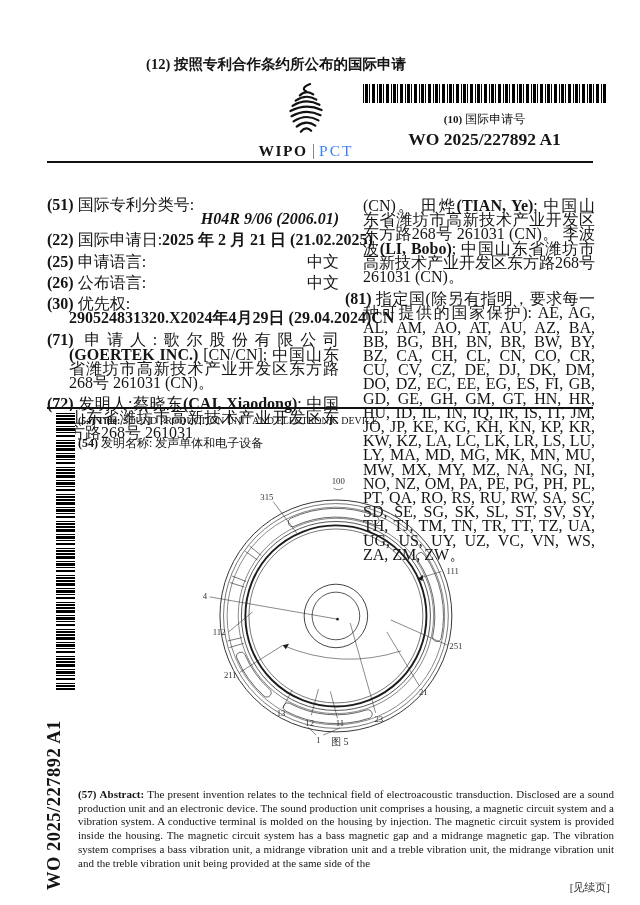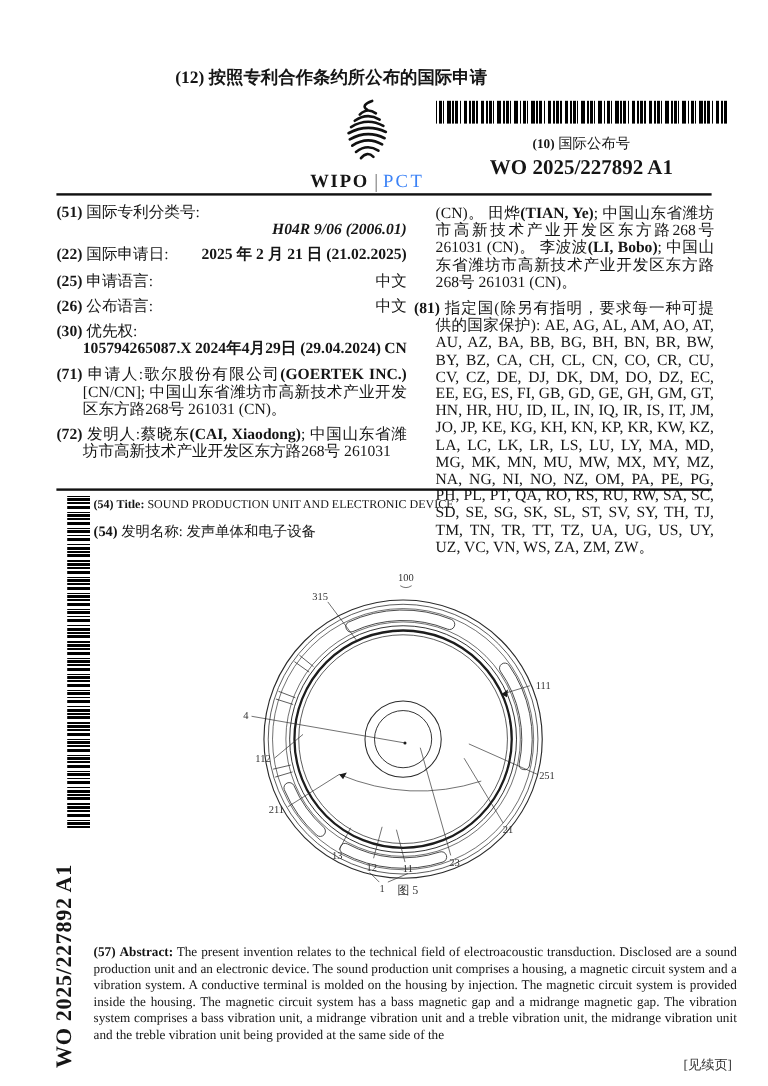--- a/index.html
+++ b/index.html
@@ -6,21 +6,21 @@
   #page{position:relative;width:640px;height:905px;background:#ffffff;
         font-family:"Liberation Serif","DejaVu Serif",serif;color:#151515;overflow:hidden;}
   .abs{position:absolute;}
   .b{font-weight:bold;}
   .bi{font-weight:bold;font-style:italic;text-align:right;}
   .ctr{text-align:center;}
   .jus{text-align:justify;}
   .hang{padding-left:22px;text-indent:-22px;}
   .rule{background:#111;height:2px;}
   .row{display:flex;justify-content:space-between;white-space:nowrap;}
-  .small{font-size:13px;line-height:14.2px;}
+  .small{font-size:16px;line-height:14.2px;margin-top:28px;}
   .barcode-h{background:repeating-linear-gradient(90deg,#000 0 1.5px,#fff 1.5px 2.5px,#000 2.5px 5px,#fff 5px 6px,#000 6px 7px,#fff 7px 9.5px,#000 9.5px 12.5px,#fff 12.5px 14px);}
   .barcode-v{background:repeating-linear-gradient(0deg,#000 0 1.5px,#fff 1.5px 2.5px,#000 2.5px 5px,#fff 5px 6px,#000 6px 7px,#fff 7px 9.5px,#000 9.5px 12px,#fff 12px 13.5px);}
   .vtext{writing-mode:vertical-rl;transform:rotate(180deg);font-weight:bold;font-size:18.5px;letter-spacing:.5px;white-space:nowrap;}
   svg text{font-family:"Liberation Serif","DejaVu Serif",serif;fill:#333;}
   .wipotxt{display:flex;align-items:center;justify-content:center;gap:5px;font-size:15.5px;}
   .wipotxt .sep{display:inline-block;width:1.5px;height:15px;background:#888;}
 </style>
 </head>
 <body>
 
@@ -47,21 +47,21 @@
       <span class="b" style="letter-spacing:1.5px;">WIPO</span>
       <span class="sep"></span>
       <span style="letter-spacing:2px;color:#3b82f6;">PCT</span>
     </div>
   </div>
 
   <div class="abs" style="top:84px;left:363px;width:243px;">
     <div class="barcode-h" style="width:243px;height:19px;"></div>
     <div class="ctr" style="font-size:12px;margin-top:8px;">
       <span class="b" style="font-size:11px;">(10)</span>
-      <span>国际公布号</span>
+      <span>国际申请号</span>
     </div>
     <div class="ctr b" style="font-size:17.5px;margin-top:1px;">WO 2025/227892 A1</div>
   </div>
 
   <div class="abs rule" style="top:161px;left:47px;width:546px;"></div>
 
   <div class="abs small" style="top:170px;left:47px;width:292px;">
     <div>
       <div><span class="b">(51)</span>
         <span>国际专利分类号:</span></div>
@@ -79,21 +79,21 @@
     </div>
     <div class="row" style="margin-top:7px;">
       <span><span class="b">(26)</span>
         <span>公布语言:</span></span>
       <span>中文</span>
     </div>
     <div style="margin-top:7px;">
       <div><span class="b">(30)</span>
         <span>优先权:</span></div>
       <div class="row" style="padding-left:22px;">
-        <span class="b">105794265087.X</span>
+        <span class="b">290524831320.X</span>
         <span class="b">2024年4月29日 (29.04.2024)</span>
         <span class="b">CN</span>
       </div>
     </div>
     <div class="hang jus" style="margin-top:8px;">
       <span class="b">(71)</span>
       <span>申请人:歌尔股份有限公司</span><span class="b">(GOERTEK INC.)</span><span> [CN/CN]; 中国山东省潍坊市高新技术产业开发区东方路268号 261031 (CN)。</span>
     </div>
     <div class="hang jus" style="margin-top:7px;">
       <span class="b">(72)</span>

